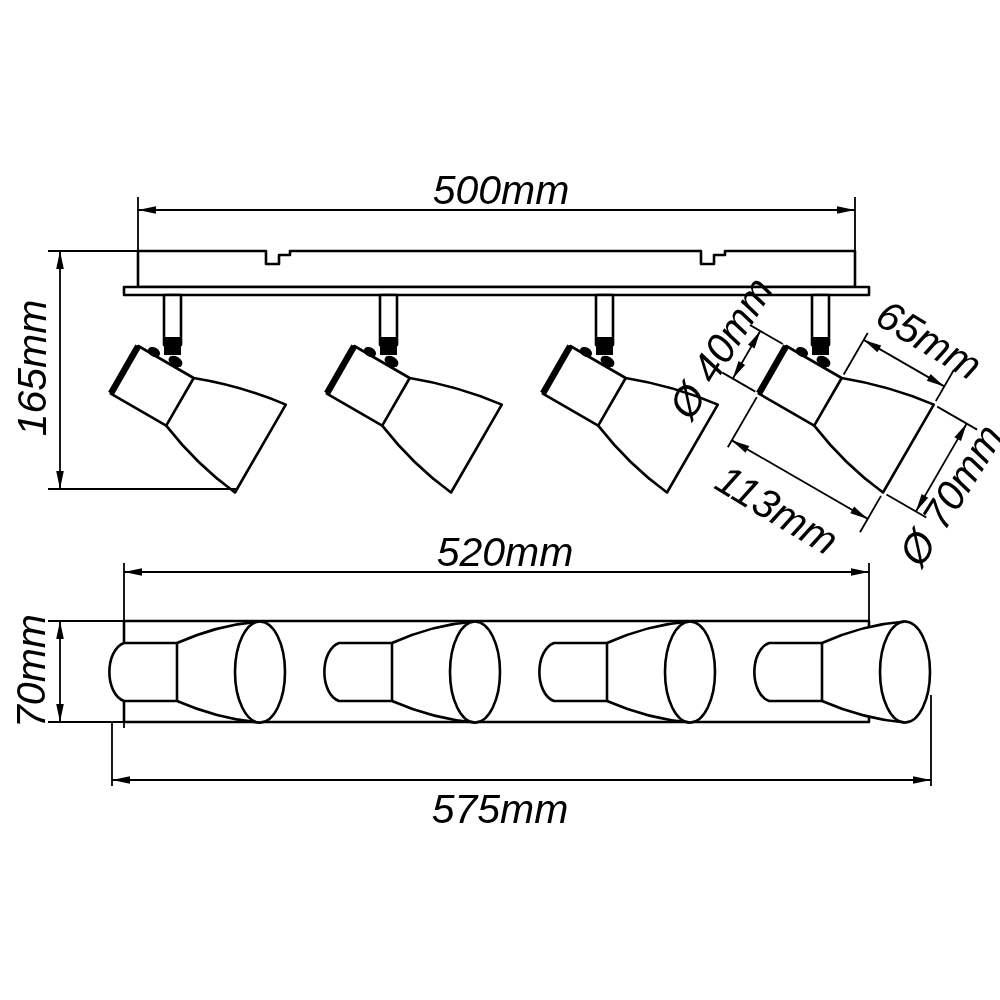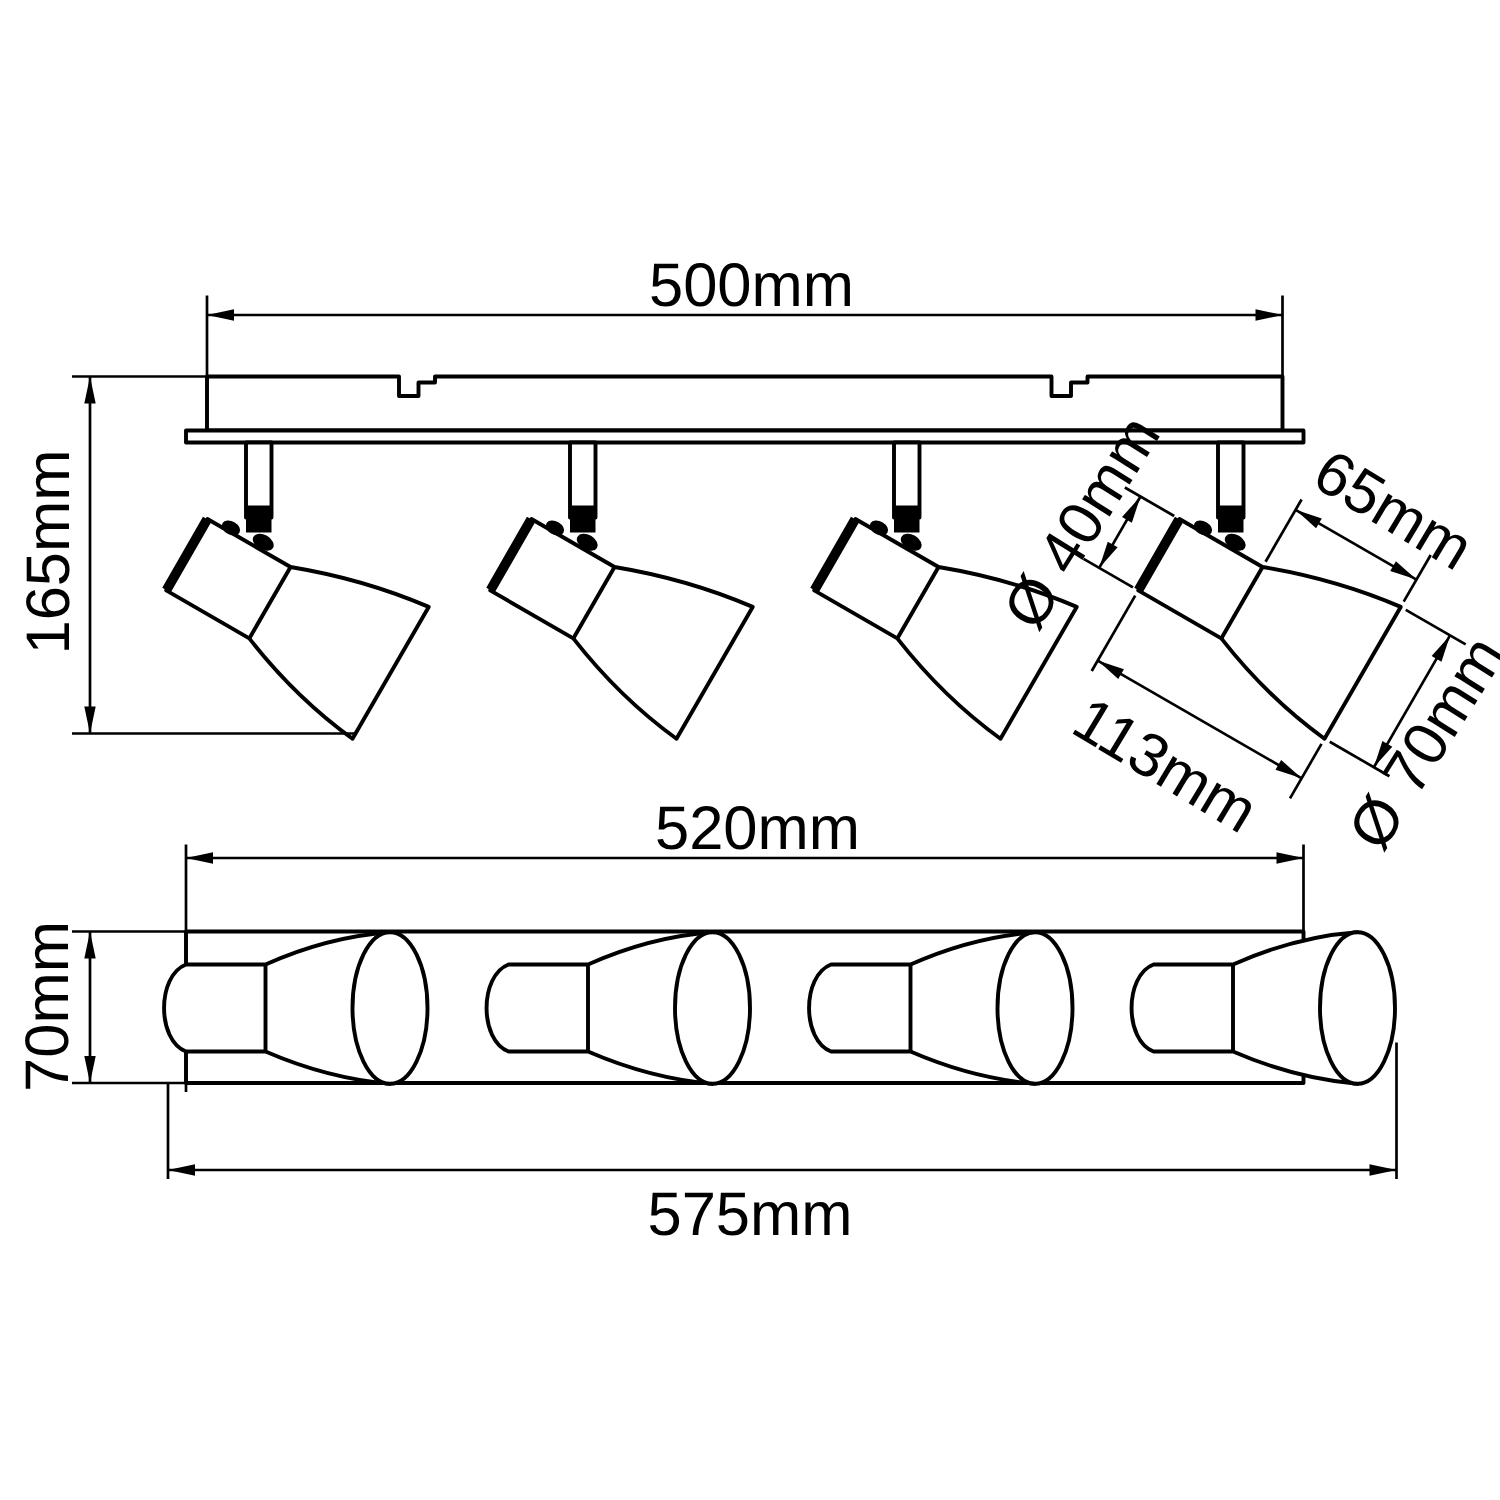--- a/index.html
+++ b/index.html
@@ -1,16 +1,16 @@
 <!DOCTYPE html>
 <html><head>
 <meta charset="utf-8">
 <style>
   html,body{margin:0;padding:0;background:#ffffff;}
-  .stage{position:relative;width:1000px;height:1000px;background:#fde047;overflow:hidden;}
+  .stage{position:relative;width:1000px;height:1000px;background:#fde047;overflow:hidden;font-style:italic;}
   svg{display:block;}
   svg text{
     font-family:"Liberation Sans", sans-serif;
     font-size:41px;
     fill:#000;
     text-anchor:middle;
   }
   .ol{fill:#ffffff;stroke:#000;stroke-width:2.6;stroke-linejoin:round;}
   .ln{fill:none;stroke:#000;stroke-width:2.6;stroke-linejoin:round;}
   .thick{fill:none;stroke:#000;stroke-width:6.5;stroke-linecap:square;}

